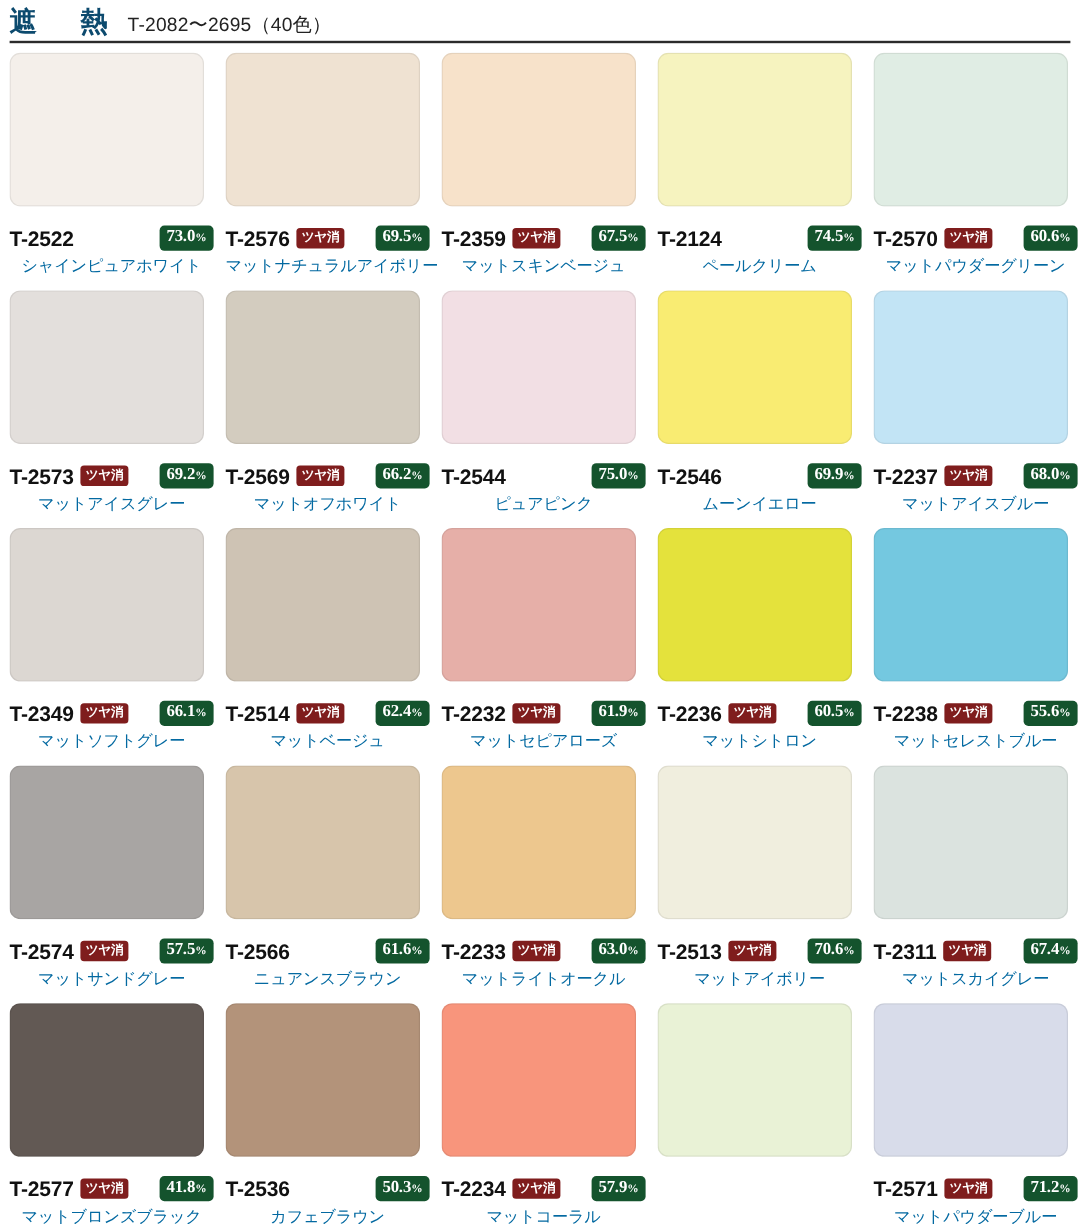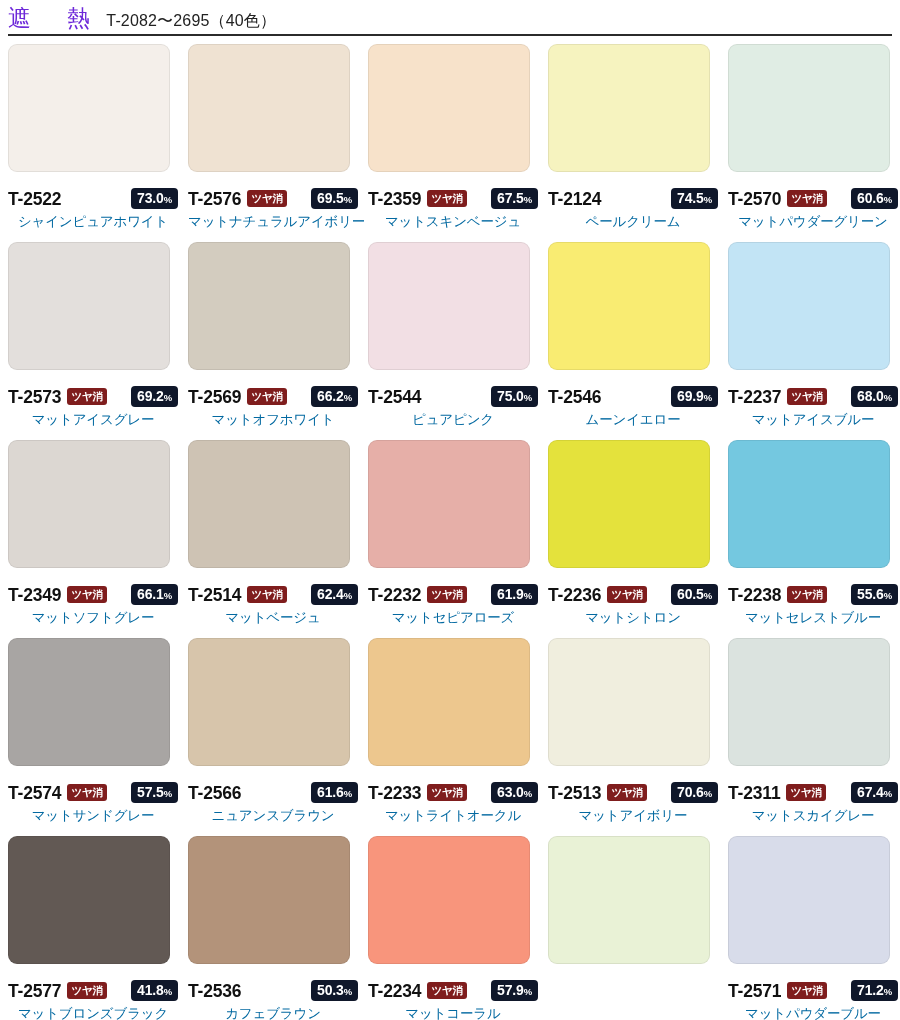--- a/index.html
+++ b/index.html
@@ -19,23 +19,23 @@
 
   
   .page-header {
     display: flex;
     align-items: baseline;
     padding: 3px 8px 0 8px;
     height: 34px;
   }
   .header-title {
     font-size: 23px;
-    font-weight: 400;
+    font-weight: 700;
     letter-spacing: 0.28em;
-    color: #6d28d9;
+    color: #0c4a6e;
     white-space: nowrap;
   }
   .header-range {
     font-size: 16px;
     font-weight: 500;
     color: #222222;
     margin-left: 10px;
     white-space: nowrap;
     letter-spacing: 0.01em;
   }
@@ -90,30 +90,31 @@
     font-weight: 700;
     line-height: 1;
     padding: 3px 4px 4px 4px;
     border-radius: 3px;
     margin-left: 6px;
     letter-spacing: -0.02em;
     transform: translateY(-1px);
   }
   .badge-perf {
     display: inline-block;
-    background: #0f172a;
+    background: #14532d;
     color: #ffffff;
     font-size: 14px;
     font-weight: 700;
     line-height: 1;
     padding: 3px 6px 4px 6px;
     border-radius: 4px;
     margin-left: auto;
     letter-spacing: -0.01em;
     transform: translateY(-1px);
+    font-family: Liberation Serif, serif;
   }
   .badge-perf .pct-sign {
     font-size: 9.5px;
     font-weight: 700;
     margin-left: 0px;
   }
   .name {
     font-size: 13.5px;
     font-weight: 500;
     color: #0369a1;

